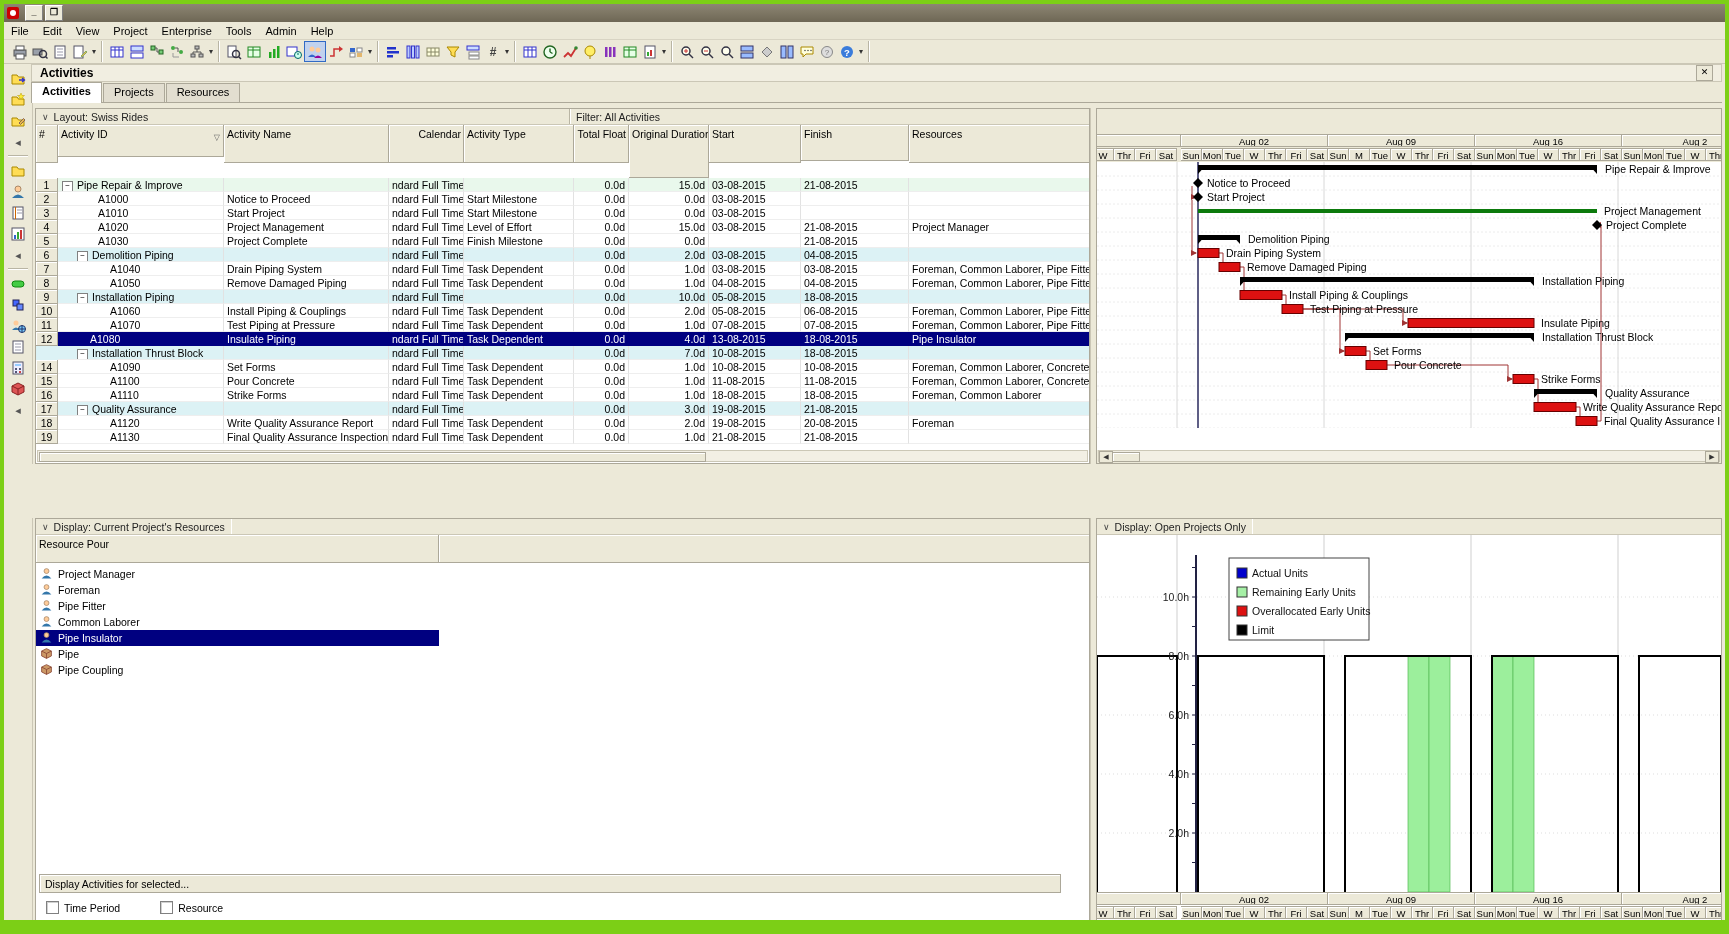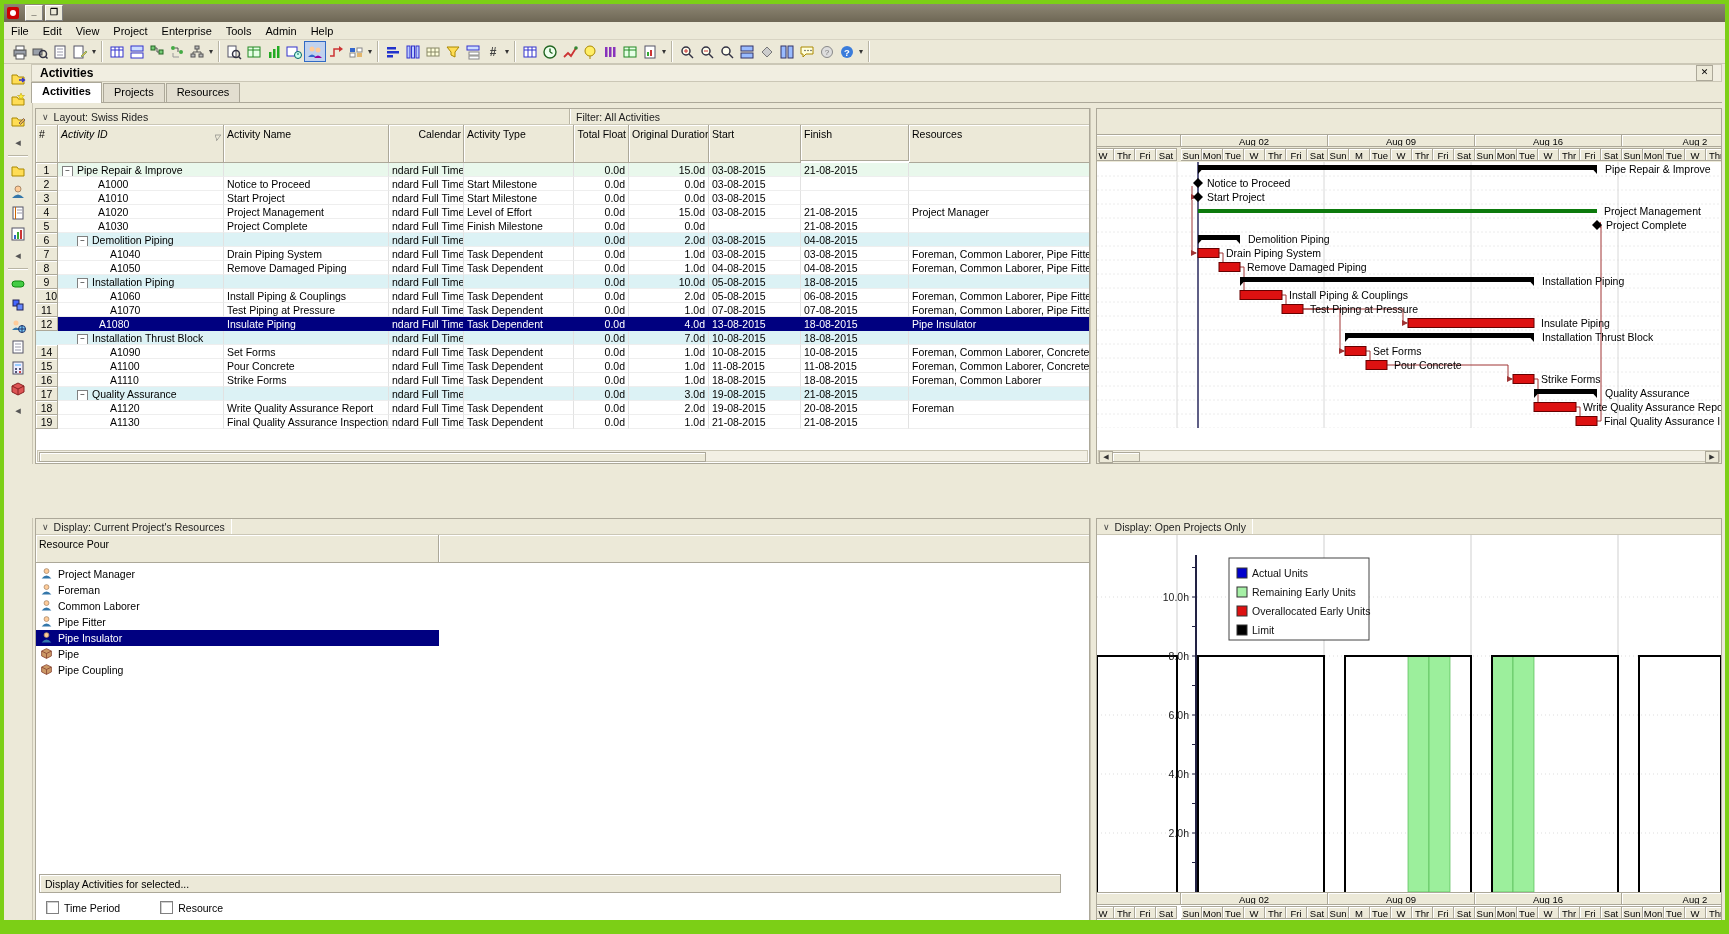--- a/index.html
+++ b/index.html
@@ -491,26 +491,26 @@
           <div class="seg" style="width:521px;">
             <span class="chev">∨</span>
             <span>Layout: Swiss Rides</span>
           </div>
           <div class="seg" style="flex:1;border-right:none;">
             <span>Filter: All Activities</span>
           </div>
         </div>
         <div class="thead" id="thead">
             <div class="th" style="width: 22px; height: 38px; flex: 0 0 22px;"><span>#</span></div>
-            <div class="th" style="width: 166px; height: 38px; flex: 0 0 166px; font-style: italic;"><span>Activity ID</span><span class="sortglyph">▽</span></div>
+            <div class="th" style="width: 166px; height: 32px; flex: 0 0 166px;"><span>Activity ID</span><span class="sortglyph">▽</span></div>
             <div class="th" style="width: 165px; height: 38px; flex: 0 0 165px;"><span>Activity Name</span></div>
             <div class="th" style="width: 75px; height: 38px; flex: 0 0 75px; text-align: right;"><span>Calendar</span></div>
             <div class="th" style="width: 110px; height: 38px; flex: 0 0 110px;"><span>Activity Type</span></div>
             <div class="th" style="width: 55px; height: 38px; flex: 0 0 55px; text-align: right;"><span>Total Float</span></div>
-            <div class="th" style="width: 80px; height: 38px; flex: 0 0 80px; text-align: center;"><span>Original Duration</span></div>
+            <div class="th" style="width: 80px; height: 53px; flex: 0 0 80px; text-align: center;"><span>Original Duration</span></div>
             <div class="th" style="width: 92px; height: 38px; flex: 0 0 92px;"><span>Start</span></div>
             <div class="th" style="width: 108px; height: 36px; flex: 0 0 108px;"><span>Finish</span></div>
             <div class="th" style="width: 182px; height: 38px; flex: 0 0 182px;"><span>Resources</span></div>
           </div>
         <div id="tbody">
             <div class="trow g1">
               <div class="td num" style="width: 22px; flex: 0 0 22px;">1</div>
               <div class="td" style="width: 166px; flex: 0 0 166px; padding-left: 4px;"><span class="expbox">−</span><span>Pipe Repair &amp; Improve</span></div>
               <div class="td" style="width: 165px; flex: 0 0 165px;"></div>
               <div class="td" style="width: 75px; flex: 0 0 75px;">ndard Full Time</div>
@@ -611,21 +611,21 @@
               <div class="td" style="width: 165px; flex: 0 0 165px;"></div>
               <div class="td" style="width: 75px; flex: 0 0 75px;">ndard Full Time</div>
               <div class="td" style="width: 110px; flex: 0 0 110px;"></div>
               <div class="td r" style="width: 55px; flex: 0 0 55px;">0.0d</div>
               <div class="td r" style="width: 80px; flex: 0 0 80px;">10.0d</div>
               <div class="td" style="width: 92px; flex: 0 0 92px;">05-08-2015</div>
               <div class="td" style="width: 108px; flex: 0 0 108px;">18-08-2015</div>
               <div class="td" style="width: 182px; flex: 0 0 182px;"></div>
             </div>
             <div class="trow">
-              <div class="td num" style="width: 22px; flex: 0 0 22px; text-align: right;">10</div>
+              <div class="td num" style="width: 22px; flex: 0 0 22px;">10</div>
               <div class="td" style="width: 166px; flex: 0 0 166px; padding-left: 52px;">A1060</div>
               <div class="td" style="width: 165px; flex: 0 0 165px;">Install Piping &amp; Couplings</div>
               <div class="td" style="width: 75px; flex: 0 0 75px;">ndard Full Time</div>
               <div class="td" style="width: 110px; flex: 0 0 110px;">Task Dependent</div>
               <div class="td r" style="width: 55px; flex: 0 0 55px;">0.0d</div>
               <div class="td r" style="width: 80px; flex: 0 0 80px;">2.0d</div>
               <div class="td" style="width: 92px; flex: 0 0 92px;">05-08-2015</div>
               <div class="td" style="width: 108px; flex: 0 0 108px;">06-08-2015</div>
               <div class="td" style="width: 182px; flex: 0 0 182px;">Foreman, Common Laborer, Pipe Fitter, Pipe, Pipe Coupling</div>
             </div>
@@ -636,21 +636,21 @@
               <div class="td" style="width: 75px; flex: 0 0 75px;">ndard Full Time</div>
               <div class="td" style="width: 110px; flex: 0 0 110px;">Task Dependent</div>
               <div class="td r" style="width: 55px; flex: 0 0 55px;">0.0d</div>
               <div class="td r" style="width: 80px; flex: 0 0 80px;">1.0d</div>
               <div class="td" style="width: 92px; flex: 0 0 92px;">07-08-2015</div>
               <div class="td" style="width: 108px; flex: 0 0 108px;">07-08-2015</div>
               <div class="td" style="width: 182px; flex: 0 0 182px;">Foreman, Common Laborer, Pipe Fitter</div>
             </div>
             <div class="trow sel">
               <div class="td num" style="width: 22px; flex: 0 0 22px;">12</div>
-              <div class="td" style="width: 166px; flex: 0 0 166px; padding-left: 41px;">A1080</div>
+              <div class="td" style="width: 166px; flex: 0 0 166px; padding-left: 32px;">A1080</div>
               <div class="td" style="width: 165px; flex: 0 0 165px;">Insulate Piping</div>
               <div class="td" style="width: 75px; flex: 0 0 75px;">ndard Full Time</div>
               <div class="td" style="width: 110px; flex: 0 0 110px;">Task Dependent</div>
               <div class="td r" style="width: 55px; flex: 0 0 55px;">0.0d</div>
               <div class="td r" style="width: 80px; flex: 0 0 80px;">4.0d</div>
               <div class="td" style="width: 92px; flex: 0 0 92px;">13-08-2015</div>
               <div class="td" style="width: 108px; flex: 0 0 108px;">18-08-2015</div>
               <div class="td" style="width: 182px; flex: 0 0 182px;">Pipe Insulator</div>
             </div>
             <div class="trow g2">
@@ -954,28 +954,28 @@
                   <circle cx="8" cy="5" r="3" fill="#fc9" stroke="#a86"></circle>
                   <path d="M2 14 Q8 7 14 14 Z" fill="#37a"></path>
                 </svg></span>
               <span style="margin-left: 5px;">Foreman</span>
             </div>
             <div style="display: flex; align-items: center; height: 16px; font-size: 10.5px; padding-left: 4px; margin-top: 0px;">
               <span><svg width="13" height="13" viewBox="0 0 16 16">
                   <circle cx="8" cy="5" r="3" fill="#fc9" stroke="#a86"></circle>
                   <path d="M2 14 Q8 7 14 14 Z" fill="#37a"></path>
                 </svg></span>
-              <span style="margin-left: 5px;">Common Laborer</span>
+              <span style="margin-left: 5px;">Pipe Fitter</span>
             </div>
             <div style="display: flex; align-items: center; height: 16px; font-size: 10.5px; padding-left: 4px; margin-top: 0px;">
               <span><svg width="13" height="13" viewBox="0 0 16 16">
                   <circle cx="8" cy="5" r="3" fill="#fc9" stroke="#a86"></circle>
                   <path d="M2 14 Q8 7 14 14 Z" fill="#37a"></path>
                 </svg></span>
-              <span style="margin-left: 5px;">Pipe Fitter</span>
+              <span style="margin-left: 5px;">Common Laborer</span>
             </div>
             <div style="display: flex; align-items: center; height: 16px; font-size: 10.5px; padding-left: 4px; margin-top: 0px; background: rgb(0, 0, 128); color: rgb(255, 255, 255); width: 399px;">
               <span><svg width="13" height="13" viewBox="0 0 16 16">
                   <circle cx="8" cy="5" r="3" fill="#fc9" stroke="#a86"></circle>
                   <path d="M2 14 Q8 7 14 14 Z" fill="#37a"></path>
                 </svg></span>
               <span style="margin-left: 5px;">Pipe Insulator</span>
             </div>
             <div style="display: flex; align-items: center; height: 16px; font-size: 10.5px; padding-left: 4px; margin-top: 0px;">
               <span><svg width="13" height="13" viewBox="0 0 16 16">

